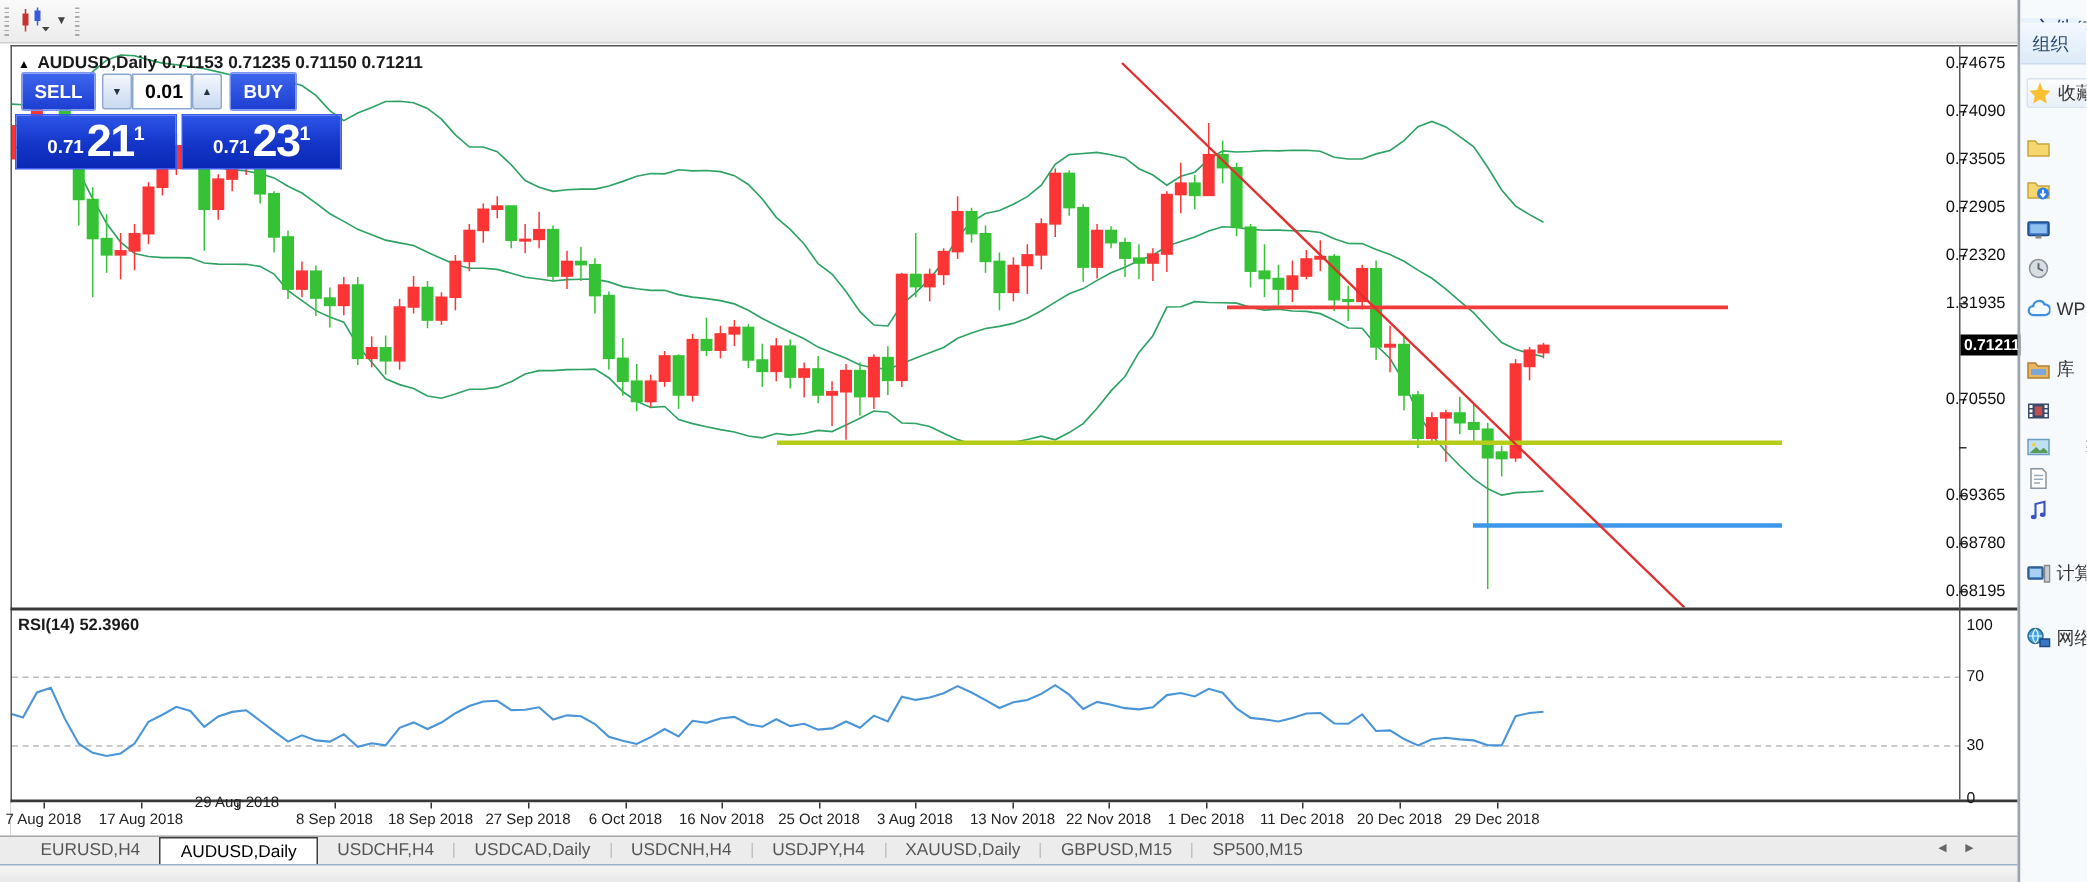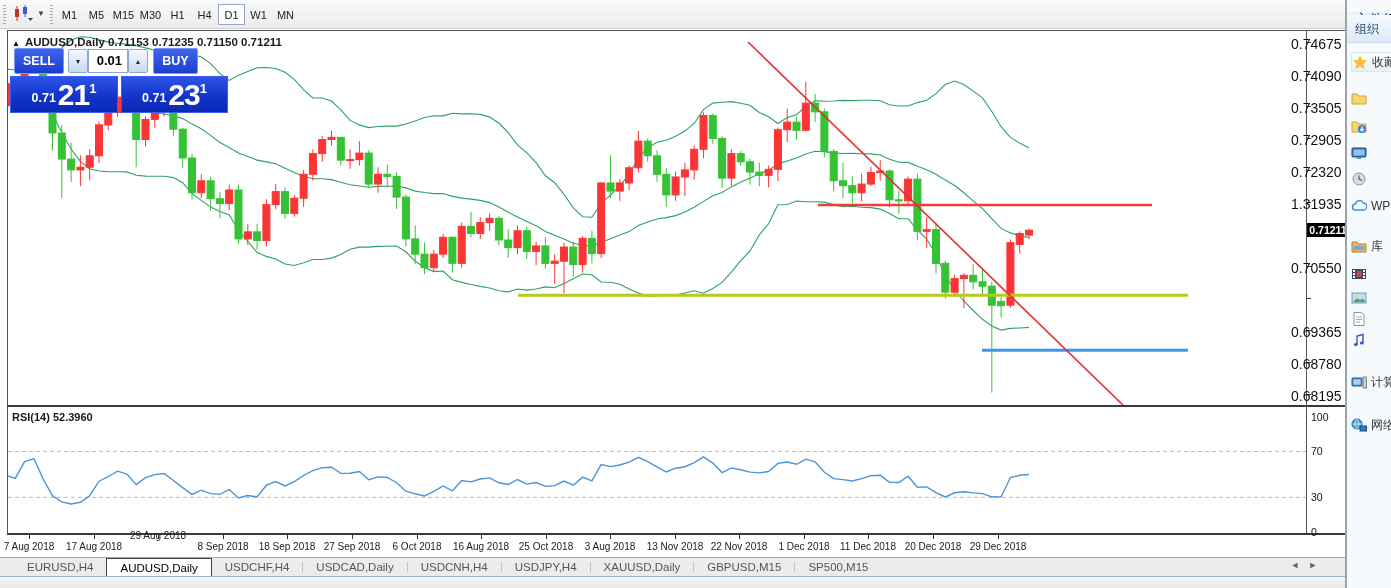--- a/index.html
+++ b/index.html
@@ -36,21 +36,21 @@
   
   #chart-frame { position:absolute; left:7px; top:30px; width:1338px; height:527px;
     border-left:1px solid #555; border-top:1px solid #555; background:#fff; }
   #main-svg  { position:absolute; left:8px; top:31px; }
   #rsi-svg   { position:absolute; left:8px; top:408px; }
   #divider1  { position:absolute; left:7px; top:405px; width:1338px; height:2px; background:#3a3a3a; }
   #divider2  { position:absolute; left:7px; top:533px; width:1338px; height:2px; background:#3a3a3a; }
   #axis-vline{ position:absolute; left:1306px; top:31px; width:1px; height:502px; background:#555; }
   #date-row  { position:absolute; left:7px; top:535px; width:1338px; height:22px; background:#fff; }
 
-  .axis-label { position:absolute; width:46px; font-size:14px; color:#111; text-align:right; }
+  .axis-label { position:absolute; width:46px; font-size:11px; color:#111; text-align:right; }
   .axis-tick  { position:absolute; width:5px; height:1px; background:#333; }
   .rsi-axis-label { position:absolute; width:30px; font-size:10.5px; color:#111; }
   .time-label { position:absolute; width:72px; text-align:center; font-size:10px; color:#222; white-space:nowrap; }
   .time-tick  { position:absolute; width:1px; height:4px; background:#333; top:535px; }
 
   #price-tag { position:absolute; left:1307px; width:42px; height:14px; background:#000; color:#fff;
     font-size:10.5px; font-weight:bold; text-align:center; line-height:14px; }
 
   #symbol-title { position:absolute; left:12px; top:36px; font-size:11.5px; font-weight:600; color:#1a1a1a; }
   #collapse-icon { font-size:8px; margin-right:5px; color:#000; }
@@ -97,31 +97,20 @@
       <svg width="24" height="20" viewBox="0 0 24 20">
         <rect x="4" y="5" width="4" height="8" fill="#c83232"></rect>
           <line x1="6" y1="2" x2="6" y2="17" stroke="#c83232" stroke-width="1"></line>
         <rect x="12" y="3" width="4" height="7" fill="#3a5adc"></rect>
           <line x1="14" y1="1" x2="14" y2="13" stroke="#3a5adc" stroke-width="1"></line>
         <path d="M17 14 L22 14 L19.5 17 Z" fill="#444"></path>
       </svg>
     </div>
     <div id="tool-dd">▼</div>
     <div class="grip" style="left:50px"></div>
-    <div id="tf-row">
-        <div class="tf-btn">M1</div>
-        <div class="tf-btn">M5</div>
-        <div class="tf-btn">M15</div>
-        <div class="tf-btn">M30</div>
-        <div class="tf-btn">H1</div>
-        <div class="tf-btn">H4</div>
-        <div class="tf-btn active">D1</div>
-        <div class="tf-btn">W1</div>
-        <div class="tf-btn">MN</div>
-      </div>
   </div>
 
   <div id="chart-frame"></div>
   <svg id="main-svg" width="1298" height="374">
       <path d="M-2.0,38.3 L7.3,38.8 L16.6,36.6 L25.9,33.6 L35.2,34.4 L44.5,27.3 L53.8,16.8 L63.1,9.1 L72.4,5.7 L81.7,6.2 L91.0,8.9 L100.3,11.1 L109.6,12.2 L118.9,13.4 L128.2,14.8 L137.5,16.9 L146.8,19.2 L156.1,20.7 L165.4,22.7 L174.7,23.5 L184.0,23.4 L193.3,26.0 L202.6,32.6 L211.9,42.7 L221.2,49.4 L230.5,44.3 L239.8,40.6 L249.1,36.7 L258.4,36.5 L267.7,37.5 L277.0,41.3 L286.3,48.4 L295.6,58.9 L304.9,67.0 L314.2,67.0 L323.5,70.1 L332.8,78.8 L342.1,89.4 L351.4,93.9 L360.7,96.6 L370.0,95.5 L379.3,95.1 L388.6,95.1 L397.9,93.0 L407.2,89.9 L416.5,86.5 L425.8,84.7 L435.1,84.9 L444.4,82.2 L453.7,82.9 L463.0,82.7 L472.3,83.4 L481.6,86.1 L490.9,92.0 L500.2,101.7 L509.5,113.9 L518.8,121.9 L528.1,131.7 L537.4,144.8 L546.7,151.7 L556.0,163.3 L565.3,176.8 L574.6,185.7 L583.9,186.3 L593.2,172.0 L602.5,164.1 L611.8,154.9 L621.1,143.4 L630.4,126.9 L639.7,116.9 L649.0,111.3 L658.3,109.3 L667.6,105.2 L676.9,100.1 L686.2,92.5 L695.5,78.6 L704.8,72.1 L714.1,71.3 L723.4,70.6 L732.7,72.2 L742.0,74.3 L751.3,81.5 L760.6,85.7 L769.9,92.5 L779.2,86.5 L788.5,83.8 L797.8,75.3 L807.1,69.6 L816.4,70.3 L825.7,70.0 L835.0,69.4 L844.3,69.6 L853.6,69.2 L862.9,69.2 L872.2,69.8 L881.5,73.8 L890.8,75.0 L900.1,75.0 L909.4,71.6 L918.7,69.3 L928.0,62.7 L937.3,53.5 L946.6,50.0 L955.9,53.6 L965.2,60.1 L974.5,66.9 L983.8,80.5 L993.1,95.7 L1002.4,106.4 L1011.7,112.1 L1021.0,117.1 " fill="none" stroke="#2da263" stroke-width="1.1"></path>
       <path d="M-2.0,52.7 L7.3,53.2 L16.6,52.7 L25.9,52.1 L35.2,52.7 L44.5,55.4 L53.8,59.1 L63.1,63.6 L72.4,68.0 L81.7,72.1 L91.0,74.4 L100.3,75.9 L109.6,76.4 L118.9,77.2 L128.2,79.5 L137.5,81.0 L146.8,82.2 L156.1,83.0 L165.4,84.7 L174.7,87.6 L184.0,93.1 L193.3,97.7 L202.6,104.4 L211.9,111.5 L221.2,116.6 L230.5,121.9 L239.8,125.5 L249.1,129.1 L258.4,130.9 L267.7,132.7 L277.0,137.2 L286.3,141.4 L295.6,145.3 L304.9,147.8 L314.2,147.8 L323.5,148.6 L332.8,151.2 L342.1,153.8 L351.4,155.0 L360.7,156.3 L370.0,155.4 L379.3,155.2 L388.6,155.1 L397.9,156.9 L407.2,160.1 L416.5,161.5 L425.8,162.6 L435.1,162.5 L444.4,165.4 L453.7,167.1 L463.0,168.1 L472.3,169.4 L481.6,171.6 L490.9,175.9 L500.2,181.3 L509.5,186.0 L518.8,190.5 L528.1,194.8 L537.4,200.4 L546.7,204.2 L556.0,207.9 L565.3,212.3 L574.6,214.3 L583.9,215.1 L593.2,211.5 L602.5,207.7 L611.8,204.1 L621.1,200.6 L630.4,194.5 L639.7,191.0 L649.0,188.0 L658.3,186.6 L667.6,184.6 L676.9,181.1 L686.2,176.2 L695.5,170.4 L704.8,164.8 L714.1,161.4 L723.4,155.9 L732.7,150.9 L742.0,147.2 L751.3,142.7 L760.6,139.2 L769.9,133.1 L779.2,130.0 L788.5,127.0 L797.8,123.0 L807.1,120.2 L816.4,120.7 L825.7,121.9 L835.0,122.5 L844.3,122.4 L853.6,122.8 L862.9,122.9 L872.2,124.0 L881.5,128.2 L890.8,131.3 L900.1,131.4 L909.4,135.3 L918.7,138.7 L928.0,143.2 L937.3,149.1 L946.6,154.5 L955.9,161.8 L965.2,169.8 L974.5,177.6 L983.8,187.7 L993.1,197.4 L1002.4,201.9 L1011.7,204.6 L1021.0,206.8 " fill="none" stroke="#2da263" stroke-width="1.1"></path>
       <path d="M-2.0,67.2 L7.3,67.5 L16.6,68.7 L25.9,70.5 L35.2,71.0 L44.5,83.5 L53.8,101.4 L63.1,118.0 L72.4,130.4 L81.7,138.0 L91.0,140.0 L100.3,140.7 L109.6,140.7 L118.9,140.9 L128.2,144.3 L137.5,145.1 L146.8,145.2 L156.1,145.2 L165.4,146.6 L174.7,151.7 L184.0,162.7 L193.3,169.4 L202.6,176.1 L211.9,180.4 L221.2,183.8 L230.5,199.5 L239.8,210.5 L249.1,221.5 L258.4,225.4 L267.7,228.0 L277.0,233.0 L286.3,234.5 L295.6,231.7 L304.9,228.5 L314.2,228.5 L323.5,227.1 L332.8,223.5 L342.1,218.3 L351.4,216.1 L360.7,216.1 L370.0,215.4 L379.3,215.3 L388.6,215.1 L397.9,220.8 L407.2,230.2 L416.5,236.5 L425.8,240.6 L435.1,240.0 L444.4,248.7 L453.7,251.4 L463.0,253.5 L472.3,255.4 L481.6,257.0 L490.9,259.7 L500.2,260.9 L509.5,258.0 L518.8,259.1 L528.1,258.0 L537.4,255.9 L546.7,256.7 L556.0,252.4 L565.3,247.8 L574.6,243.0 L583.9,243.8 L593.2,251.0 L602.5,251.3 L611.8,253.3 L621.1,257.9 L630.4,262.1 L639.7,265.1 L649.0,264.7 L658.3,264.0 L667.6,264.0 L676.9,262.0 L686.2,259.8 L695.5,262.2 L704.8,257.4 L714.1,251.4 L723.4,241.2 L732.7,229.6 L742.0,220.0 L751.3,203.9 L760.6,192.8 L769.9,173.7 L779.2,173.5 L788.5,170.1 L797.8,170.7 L807.1,170.8 L816.4,171.1 L825.7,173.9 L835.0,175.7 L844.3,175.2 L853.6,176.3 L862.9,176.6 L872.2,178.1 L881.5,182.5 L890.8,187.7 L900.1,187.8 L909.4,199.0 L918.7,208.0 L928.0,223.7 L937.3,244.6 L946.6,259.0 L955.9,270.0 L965.2,279.5 L974.5,288.3 L983.8,294.9 L993.1,299.1 L1002.4,297.4 L1011.7,297.0 L1021.0,296.4 " fill="none" stroke="#2da263" stroke-width="1.1"></path>
       <g>
         <line x1="-2" y1="50.381999999999884" x2="-2" y2="81.34440000000009" stroke="#fb3535" stroke-width="1"></line>
         <rect x="-5.5" y="53.09800000000019" width="7" height="21.728000000000016" fill="#fb3535" stroke="#fb3535"></rect>
@@ -416,21 +405,21 @@
       <div class="time-label" style="left: 122px; top: 530px;">29 Aug 2018</div>
       <div class="time-tick" style="left: 223px;"></div>
       <div class="time-label" style="left: 187px; top: 541px;">8 Sep 2018</div>
       <div class="time-tick" style="left: 287px;"></div>
       <div class="time-label" style="left: 251px; top: 541px;">18 Sep 2018</div>
       <div class="time-tick" style="left: 352px;"></div>
       <div class="time-label" style="left: 316px; top: 541px;">27 Sep 2018</div>
       <div class="time-tick" style="left: 417px;"></div>
       <div class="time-label" style="left: 381px; top: 541px;">6 Oct 2018</div>
       <div class="time-tick" style="left: 481px;"></div>
-      <div class="time-label" style="left: 445px; top: 541px;">16 Aug 2018</div>
+      <div class="time-label" style="left: 445px; top: 541px;">16 Nov 2018</div>
       <div class="time-tick" style="left: 546px;"></div>
       <div class="time-label" style="left: 510px; top: 541px;">25 Oct 2018</div>
       <div class="time-tick" style="left: 610px;"></div>
       <div class="time-label" style="left: 574px; top: 541px;">3 Aug 2018</div>
       <div class="time-tick" style="left: 675px;"></div>
       <div class="time-label" style="left: 639px; top: 541px;">13 Nov 2018</div>
       <div class="time-tick" style="left: 739px;"></div>
       <div class="time-label" style="left: 703px; top: 541px;">22 Nov 2018</div>
       <div class="time-tick" style="left: 804px;"></div>
       <div class="time-label" style="left: 768px; top: 541px;">1 Dec 2018</div>

